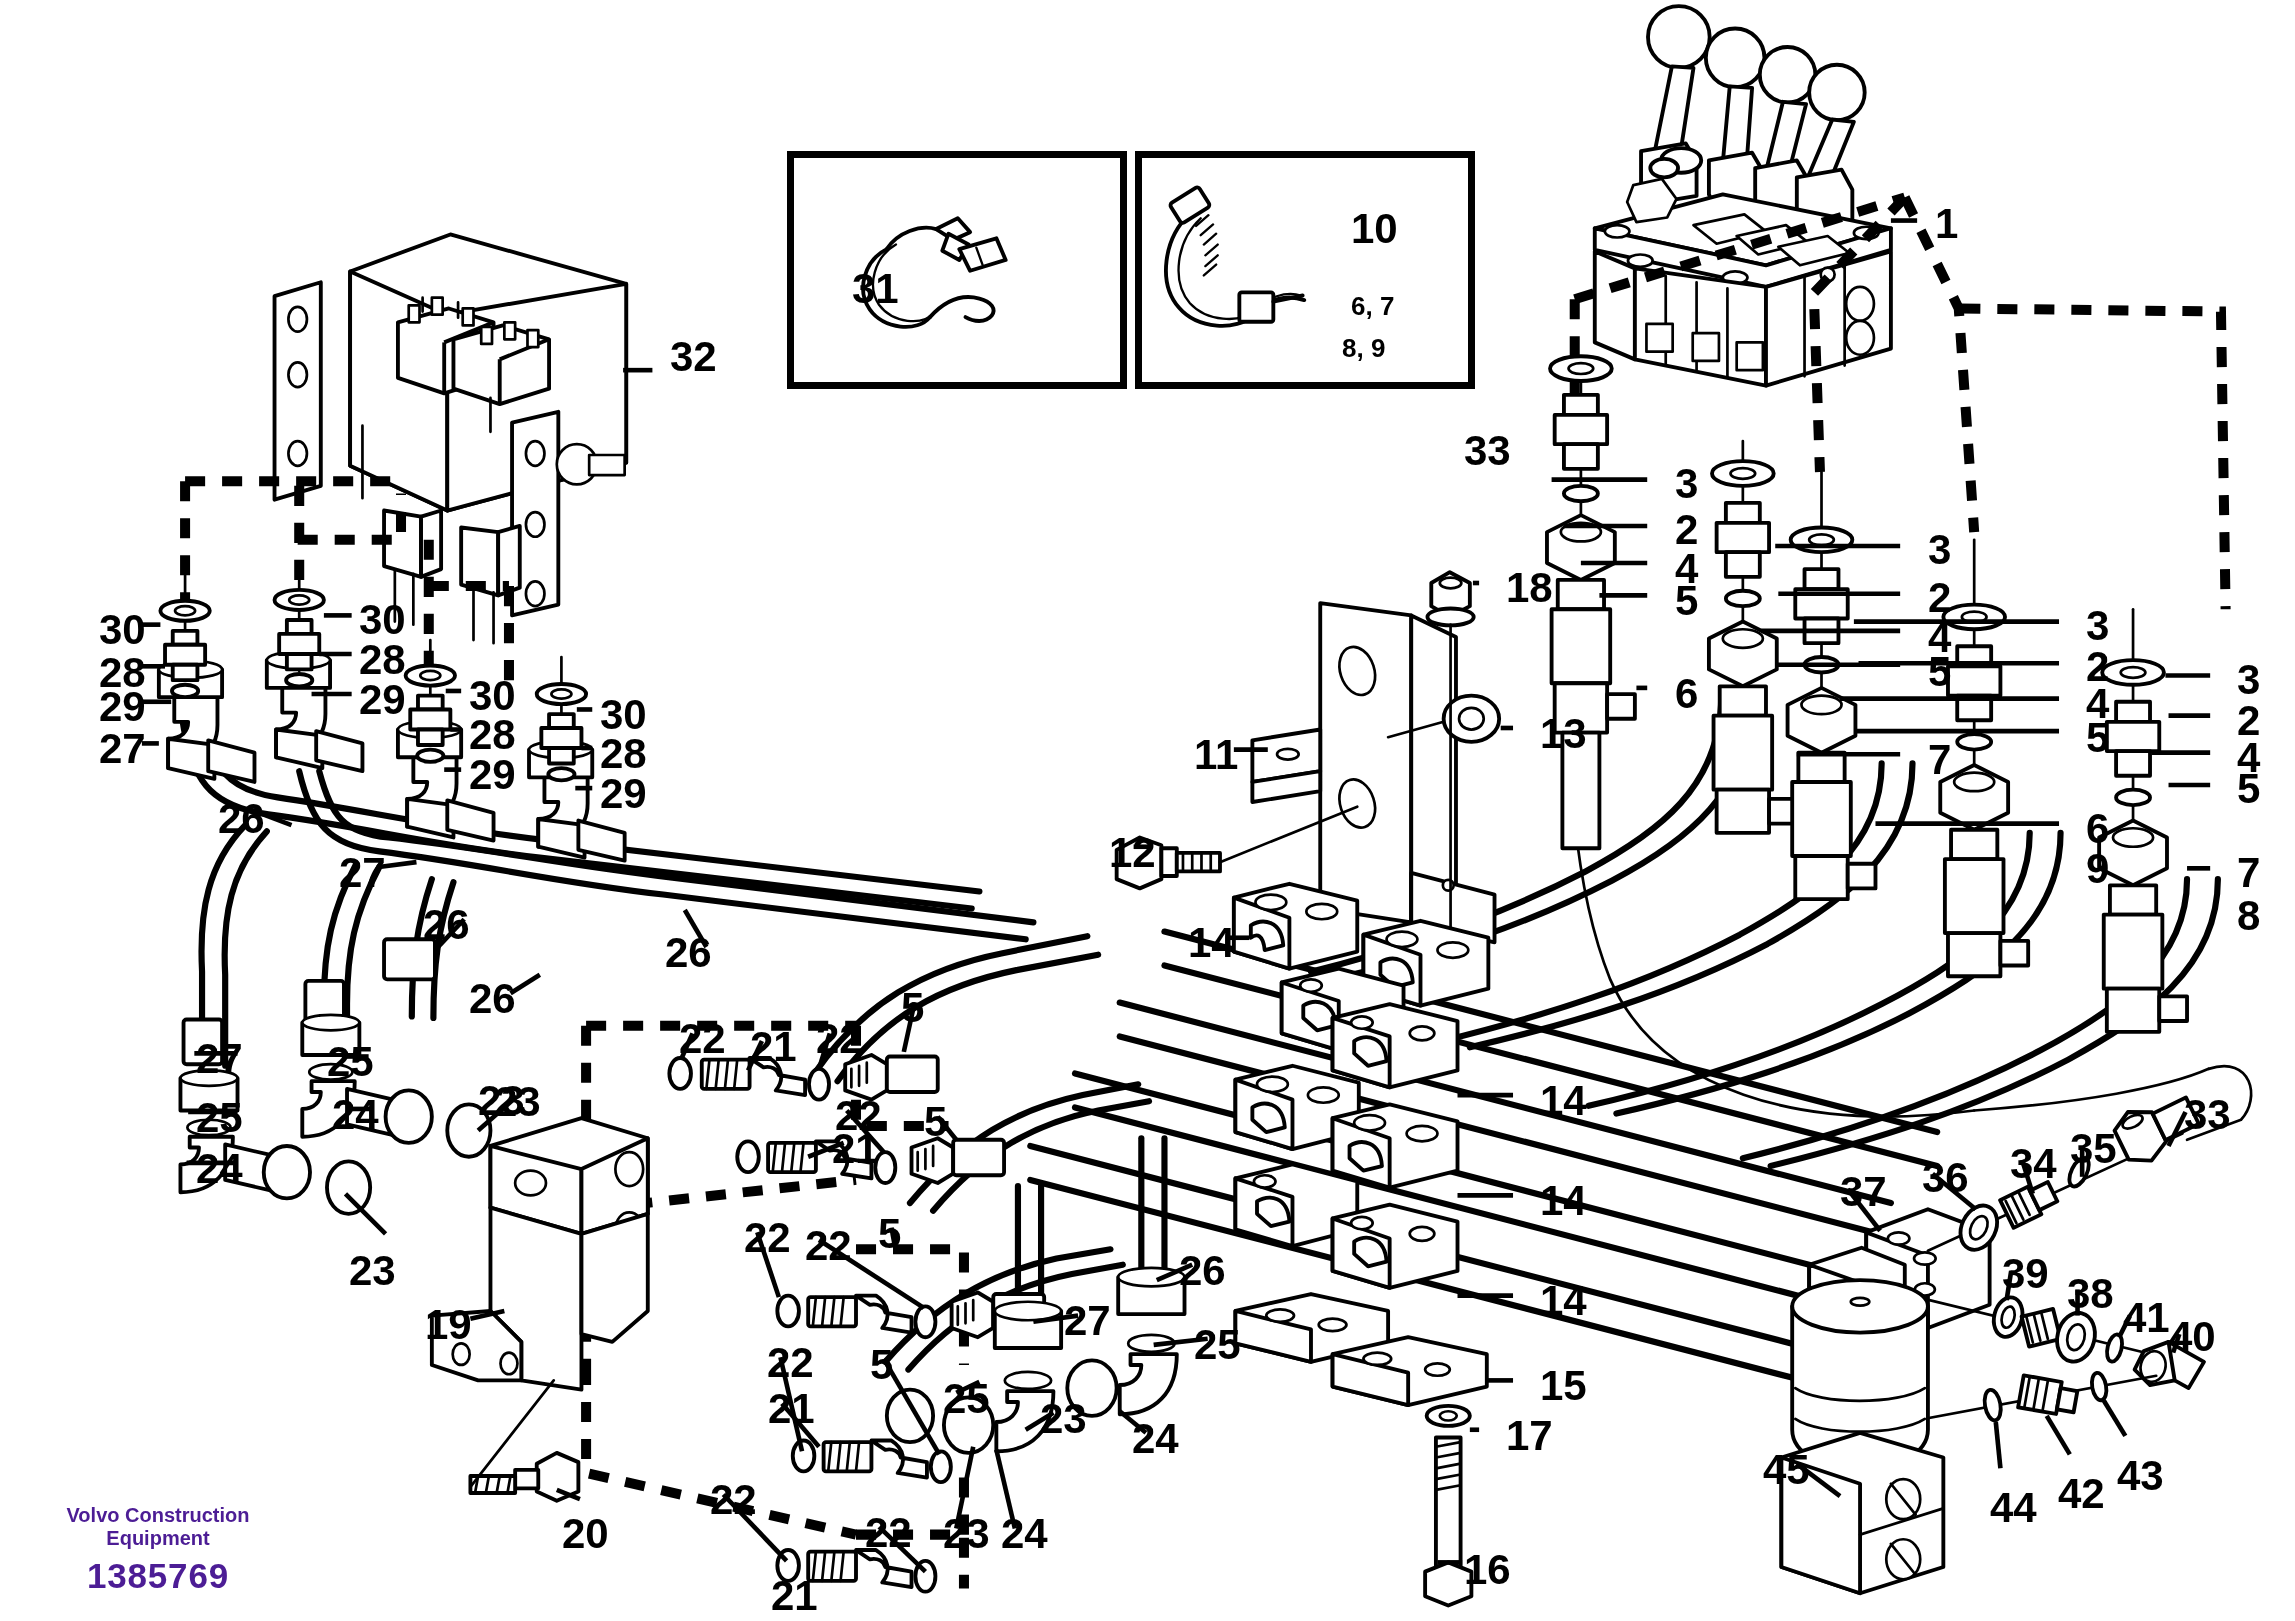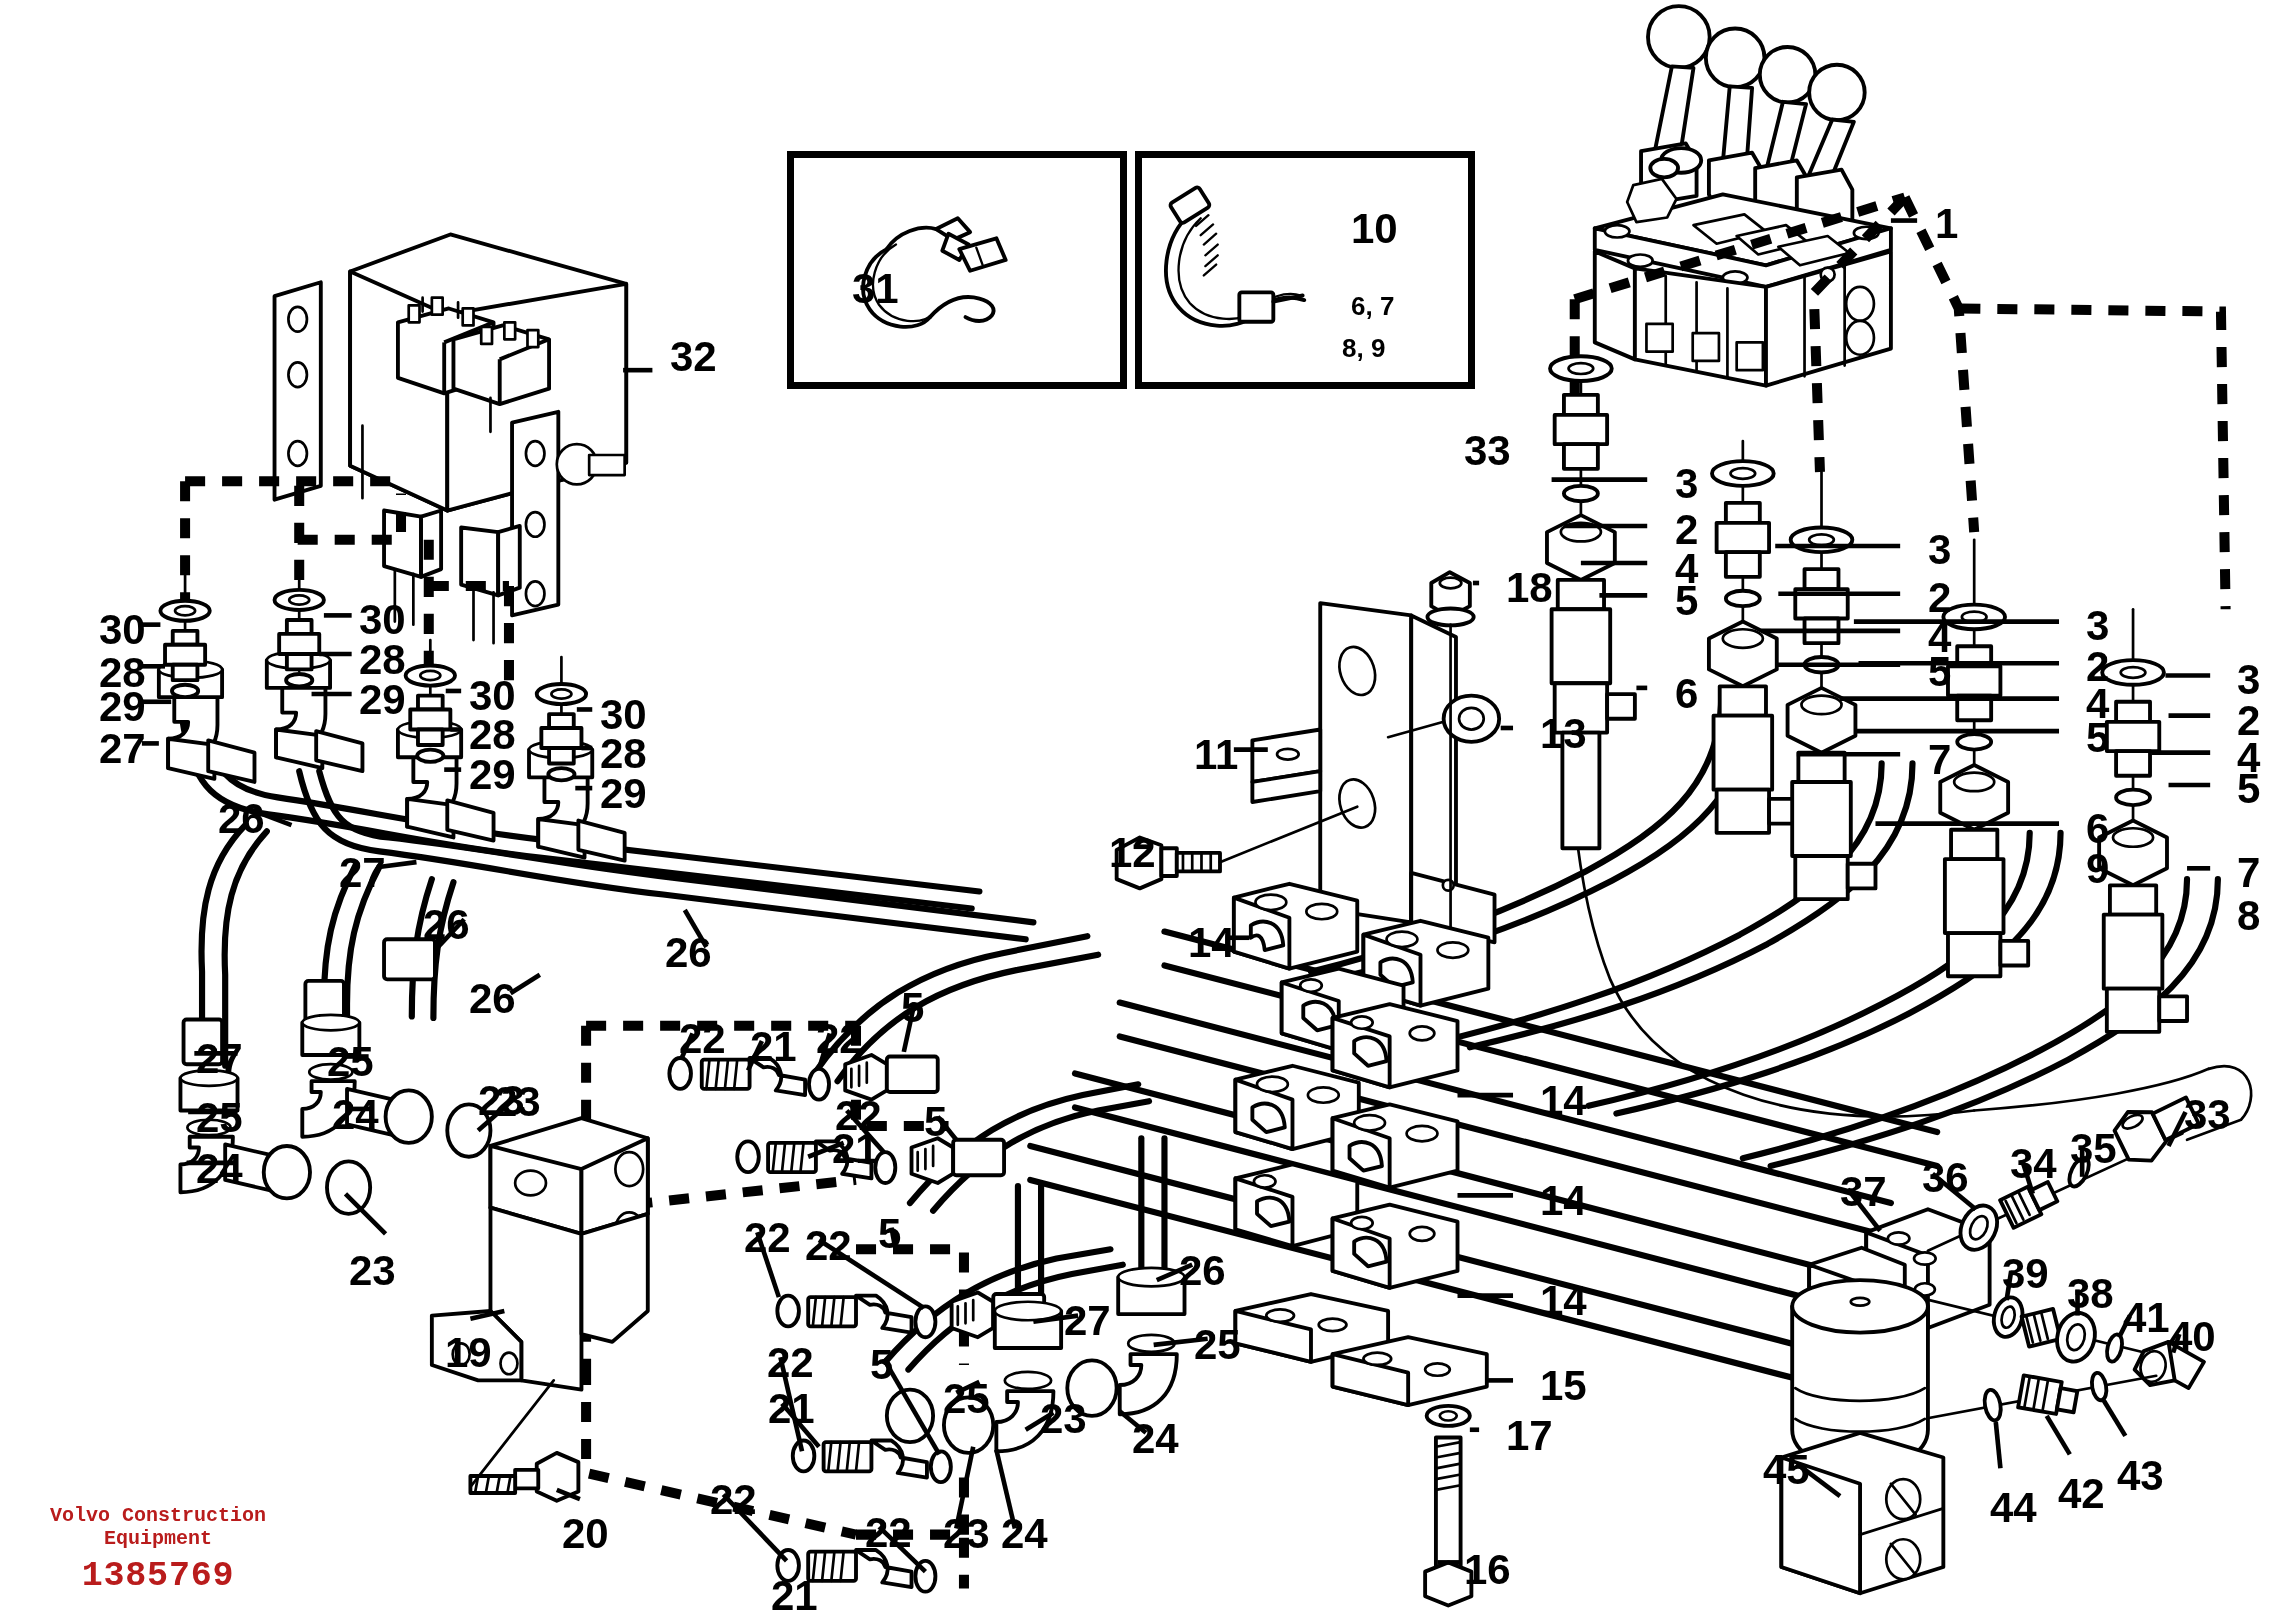--- a/index.html
+++ b/index.html
@@ -3,21 +3,21 @@
 <meta charset="utf-8">
 <title>Volvo Parts Diagram 1011461</title>
 <style>
   html,body{margin:0;padding:0;background:#ffffff;}
   body{font-family:"Liberation Sans",sans-serif;}
   #sheet{position:relative;width:2295px;height:1621px;background:#fff;overflow:hidden;}
   svg.layer{position:absolute;left:0;top:0;width:2295px;height:1621px;}
   .cal{position:absolute;font-family:"Liberation Sans",sans-serif;font-weight:bold;
        color:#000;font-size:42px;line-height:1;white-space:nowrap;}
   .cal.sm{font-size:26px;}
-  .footer{position:absolute;color:#b91c1c;font-family:Liberation Mono, monospace;}
+  .footer{position:absolute;color:#4c1d95;}
   .footer .brand{font-size:20px;font-weight:bold;text-align:center;line-height:1.15;}
   .footer .num{font-size:35px;font-weight:bold;text-align:center;margin-top:6.2px;letter-spacing:0.8px;}
   .insetbox{position:absolute;border:7px solid #000;background:#fff;}
 </style>
 </head>
 <body>
 
 <div id="sheet">
 
   <svg class="layer" viewBox="0 0 2976 2102">
@@ -813,21 +813,21 @@
       <div class="cal" style="left: 423px; top: 904px;">26</div>
       <div class="cal" style="left: 665px; top: 932px;">26</div>
       <div class="cal" style="left: 469px; top: 978px;">26</div>
       <div class="cal" style="left: 196px; top: 1038px;">27</div>
       <div class="cal" style="left: 327px; top: 1041px;">25</div>
       <div class="cal" style="left: 196px; top: 1097px;">25</div>
       <div class="cal" style="left: 332px; top: 1094px;">24</div>
       <div class="cal" style="left: 196px; top: 1148px;">24</div>
       <div class="cal" style="left: 478px; top: 1080px;">23</div>
       <div class="cal" style="left: 349px; top: 1250px;">23</div>
-      <div class="cal" style="left: 445px; top: 1304px; margin-top: 28px;">19</div>
+      <div class="cal" style="left: 425px; top: 1304px;">19</div>
       <div class="cal" style="left: 562px; top: 1513px;">20</div>
       <div class="cal" style="left: 679px; top: 1018px;">22</div>
       <div class="cal" style="left: 750px; top: 1026px;">21</div>
       <div class="cal" style="left: 816px; top: 1018px;">22</div>
       <div class="cal" style="left: 901px; top: 987px;">5</div>
       <div class="cal" style="left: 835px; top: 1095px;">22</div>
       <div class="cal" style="left: 832px; top: 1128px;">21</div>
       <div class="cal" style="left: 924px; top: 1101px;">5</div>
       <div class="cal" style="left: 878px; top: 1213px;">5</div>
       <div class="cal" style="left: 744px; top: 1217px;">22</div>

